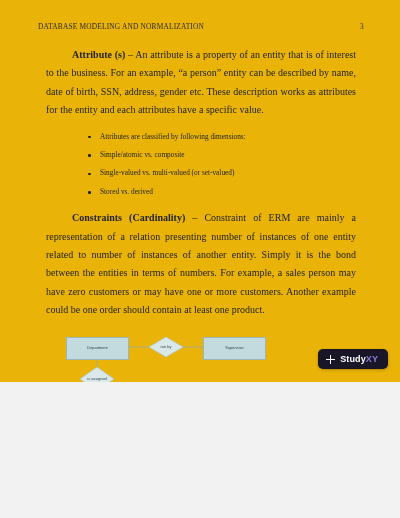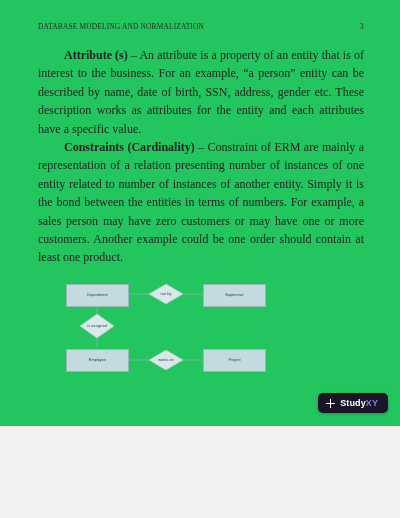--- a/index.html
+++ b/index.html
@@ -7,22 +7,22 @@
     margin: 0;
     padding: 0;
     background: #f2f2f2;
   }
   body {
     font-family: "Liberation Serif", "DejaVu Serif", serif;
   }
   .page {
     position: relative;
     width: 400px;
-    height: 426px;
-    background: #22c55e;
+    height: 382px;
+    background: #eab308;
     overflow: hidden;
     box-sizing: border-box;
   }
   .page-inner {
     position: absolute;
     left: 38px;
     top: 22px;
     width: 326px;
   }
 
@@ -38,26 +38,26 @@
   }
   .running-head .rh-title {
     white-space: nowrap;
   }
   .running-head .rh-page {
     font-size: 7.4px;
   }
 
   
   .para {
-    font-size: 12px;
+    font-size: 10px;
     line-height: 18.4px;
     color: #232323;
     text-align: justify;
     text-justify: inter-word;
-    margin: 0;
+    margin: 8px;
   }
   .para.indented {
     text-indent: 26px;
   }
   .lead {
     font-weight: bold;
   }
 
   
   .bullets {
@@ -170,20 +170,26 @@
 <div class="page">
   <div class="page-inner">
 
     <div class="running-head">
       <span class="rh-title">DATABASE MODELING AND NORMALIZATION</span>
       <span class="rh-page">3</span>
     </div>
 
     <p class="para indented"><span class="lead">Attribute (s)</span><span> – An attribute is a property of an entity that is of interest to the business. For an example, “a person” entity can be described by name, date of birth, SSN, address, gender etc. These description works as attributes for the entity and each attributes have a specific value.</span></p>
 
+    <ul class="bullets">
+      <li><span>Attributes are classified by following dimensions:</span></li>
+      <li><span>Simple/atomic vs. composite</span></li>
+      <li><span>Single-valued vs. multi-valued (or set-valued)</span></li>
+      <li><span>Stored vs. derived</span></li>
+    </ul>
 
     <p class="para indented"><span class="lead">Constraints (Cardinality)</span><span> – Constraint of ERM are mainly a representation of a relation presenting number of instances of one entity related to number of instances of another entity. Simply it is the bond between the entities in terms of numbers. For example, a sales person may have zero customers or may have one or more customers. Another example could be one order should contain at least one product.</span></p>
 
 
 
     <div class="erd">
       <svg viewBox="0 0 250 92" xmlns="http://www.w3.org/2000/svg">
 
         <g stroke="#9aa9aa" stroke-width="0.8" fill="none">
           <line x1="63" y1="13" x2="84" y2="13"></line>

